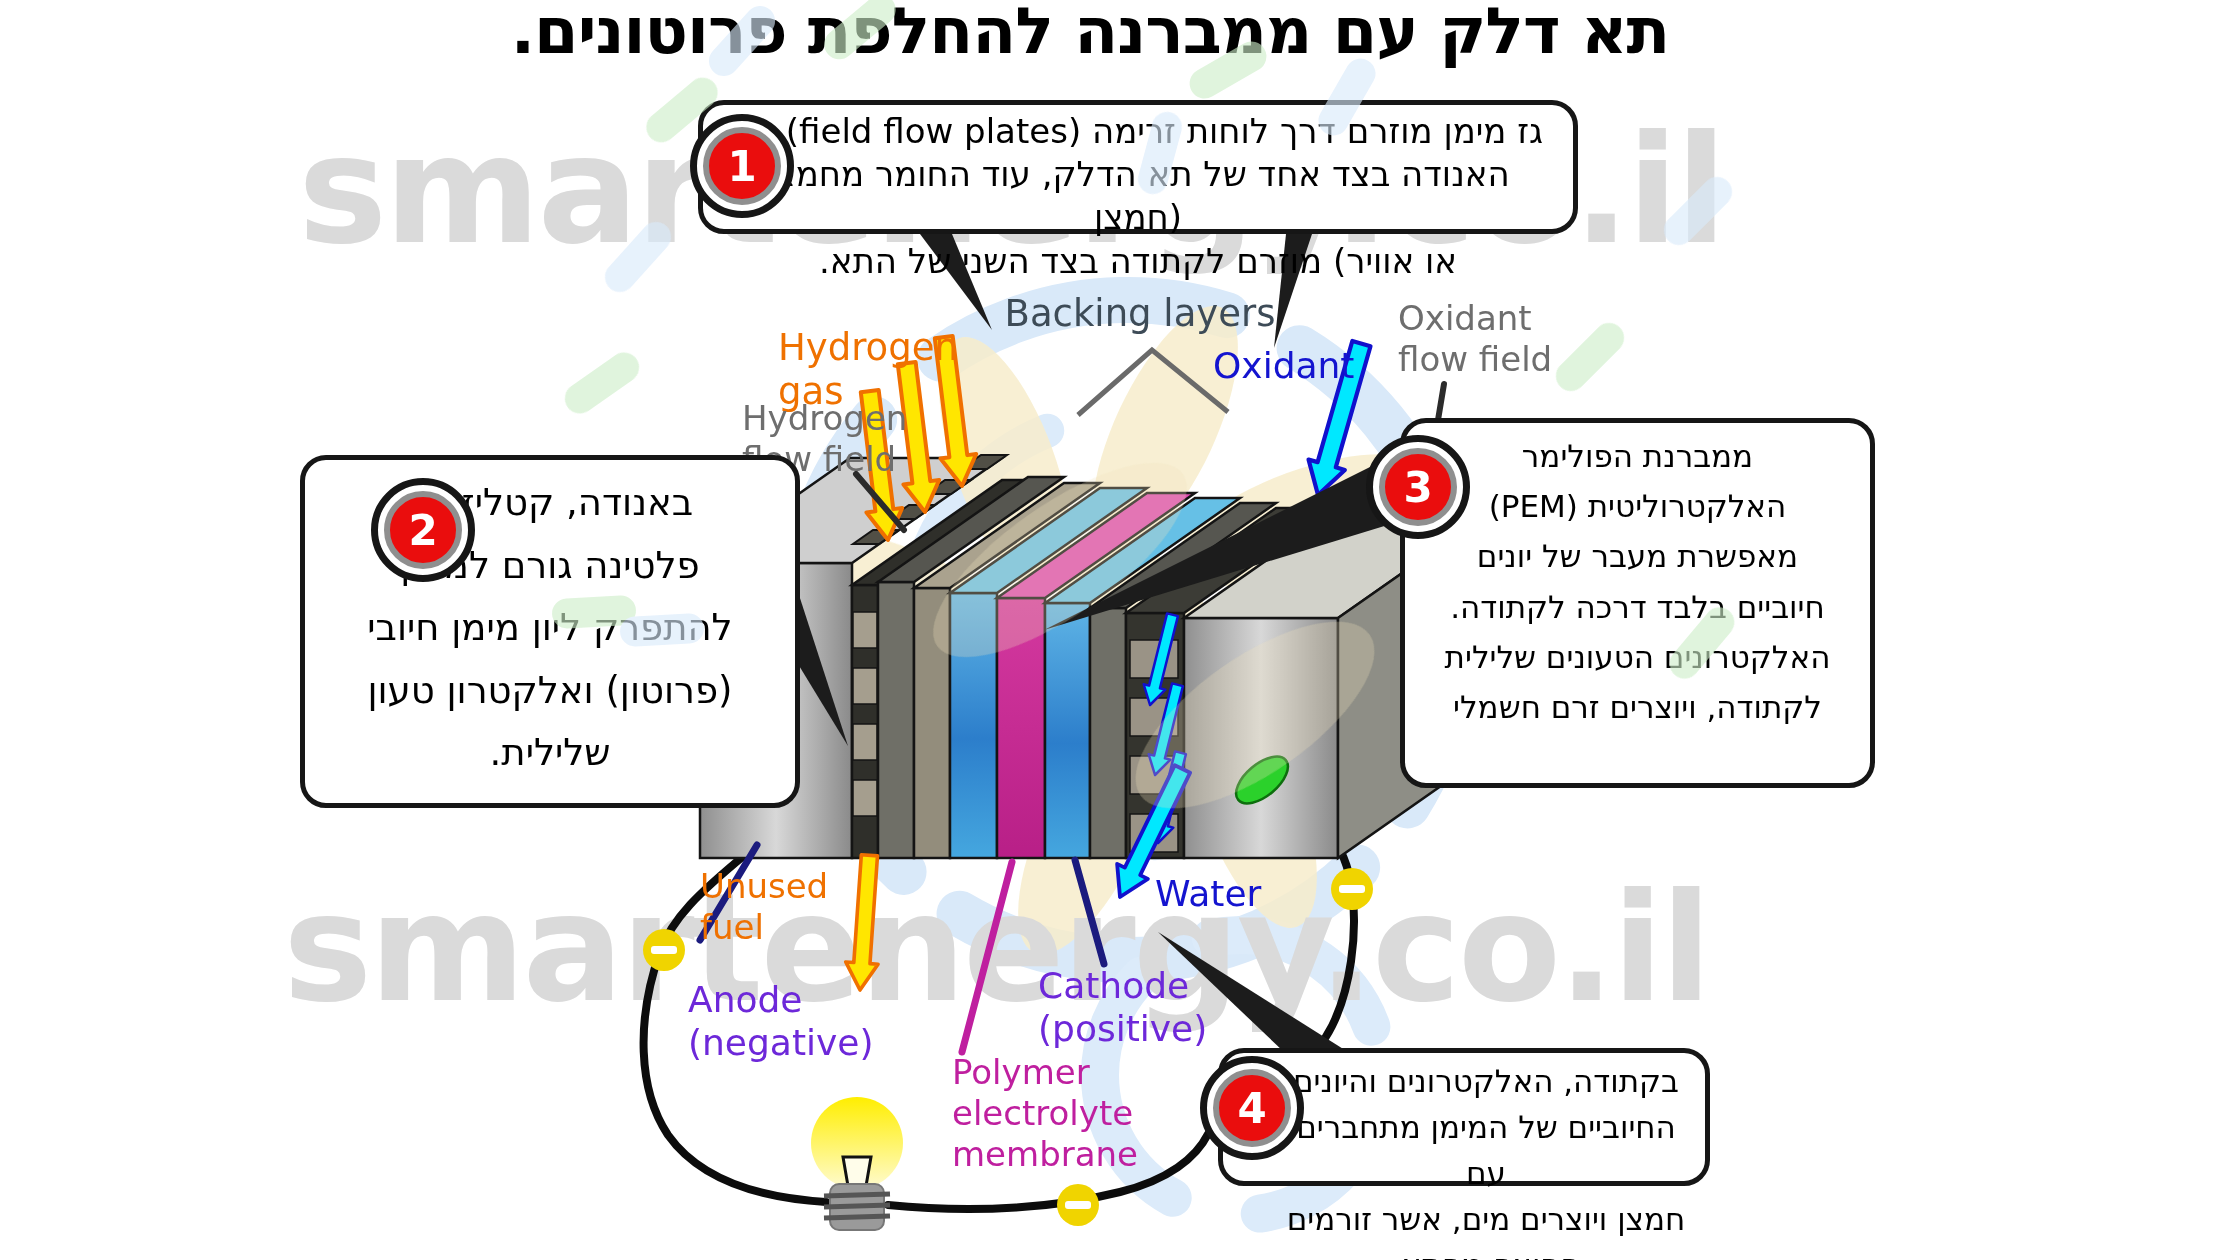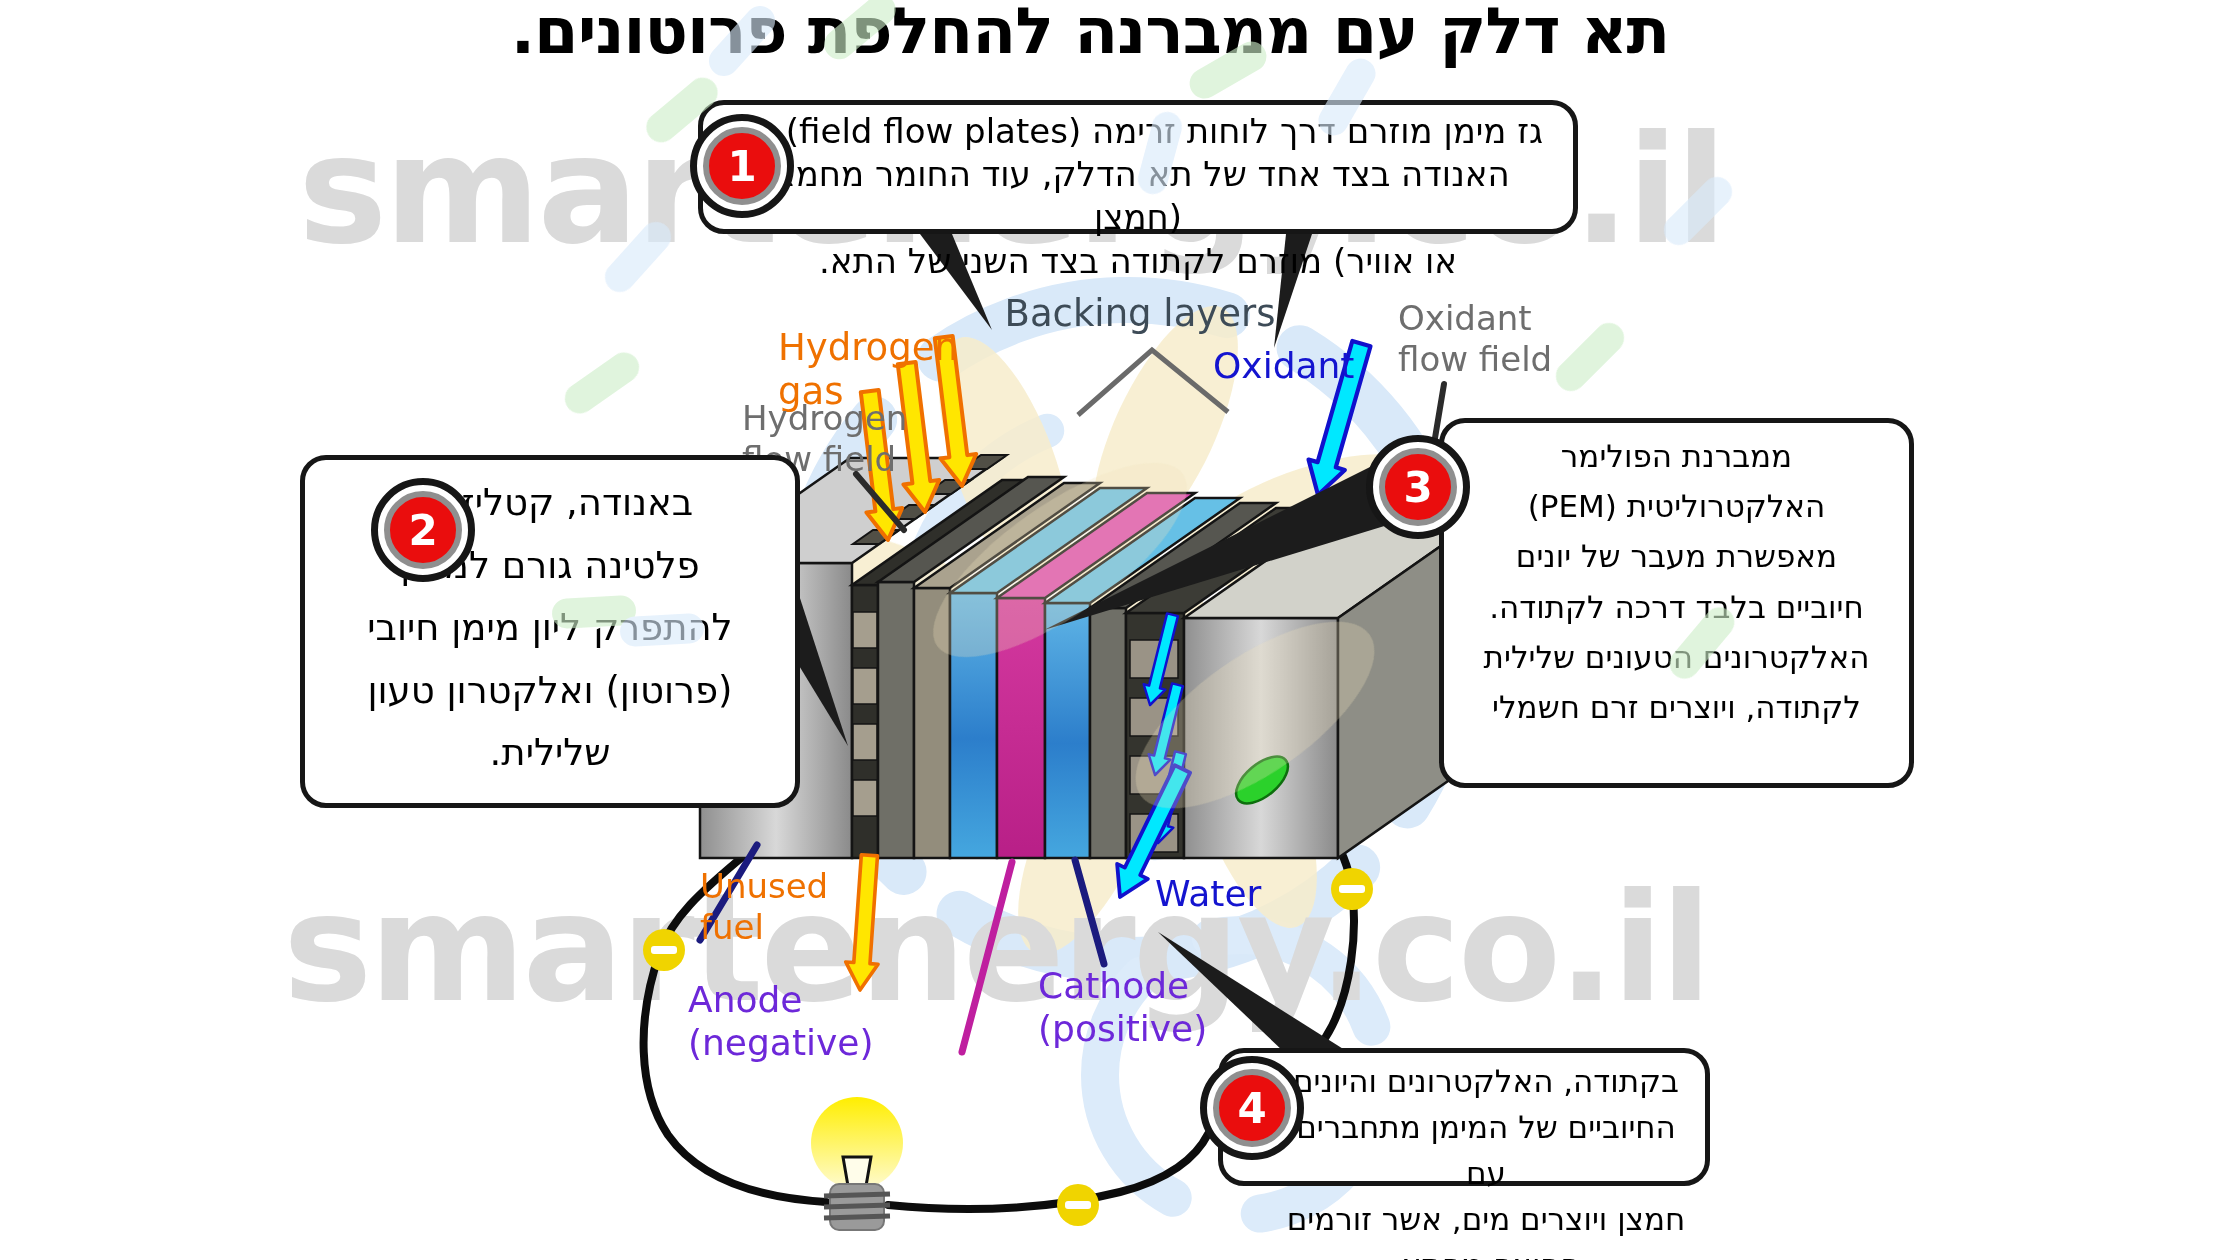--- a/index.html
+++ b/index.html
@@ -9,21 +9,21 @@
   .noevt{pointer-events:none;}
   #title{position:absolute;left:0;right:60px;top:-6px;text-align:center;direction:rtl;
          font-size:64px;font-weight:800;color:#000;letter-spacing:-1px;}
   .callout{position:absolute;background:#fff;border:5px solid #161616;border-radius:26px;box-sizing:border-box;}
   .callout .txt{direction:rtl;text-align:center;color:#000;}
   .callout .txt span{display:block;}
   #c1{left:698px;top:100px;width:880px;height:134px;}
   #c1 .txt{font-size:34px;line-height:1.27;padding:5px 20px 0 20px;}
   #c2{left:300px;top:455px;width:500px;height:353px;}
   #c2 .txt{font-size:37px;line-height:1.69;padding:12px 10px 0 10px;}
-  #c3{left:1400px;top:418px;width:475px;height:370px;margin-left:39px;}
+  #c3{left:1400px;top:418px;width:475px;height:370px;}
   #c3 .txt{font-size:31px;line-height:1.62;padding:8px 10px 0 10px;}
   #c4{left:1218px;top:1048px;width:492px;height:138px;}
   #c4 .txt{font-size:31px;line-height:1.48;padding:6px 10px 0 54px;}
   .loop{position:absolute;width:104px;height:104px;border-radius:50%;background:#fff;
         border:7px solid #161616;transform:translate(-50%,-50%);box-sizing:border-box;}
   .badge{position:absolute;width:66px;height:66px;border-radius:50%;background:#ea0d0d;
          border:6px solid #8f8f8f;color:#fff;font-size:42px;font-weight:bold;
          display:flex;align-items:center;justify-content:center;
          transform:translate(-50%,-50%);box-sizing:content-box;}
   .dlabel{position:absolute;line-height:1.2;}
@@ -229,20 +229,25 @@
   </div>
   <div class="dlabel lab-blue" style="left:1155px;top:872px;">Water</div>
   <div class="dlabel lab-navy" style="left:688px;top:978px;">
     <span>Anode</span>
     <span>(negative)</span>
   </div>
   <div class="dlabel lab-navy" style="left:1038px;top:964px;">
     <span>Cathode</span>
     <span>(positive)</span>
   </div>
+  <div class="dlabel lab-mag" style="left:952px;top:1052px;">
+    <span>Polymer</span>
+    <span>electrolyte</span>
+    <span>membrane</span>
+  </div>
 
   <div id="c1" class="callout">
     <div class="txt">
       <span>גז מימן מוזרם דרך לוחות זרימה (field flow plates) אל</span>
       <span>האנודה בצד אחד של תא הדלק,  עוד החומר מחמצן (חמצן</span>
       <span>או אוויר) מוזרם לקתודה בצד השני של התא.</span>
     </div>
   </div>
   <div id="c2" class="callout">
     <div class="txt">

